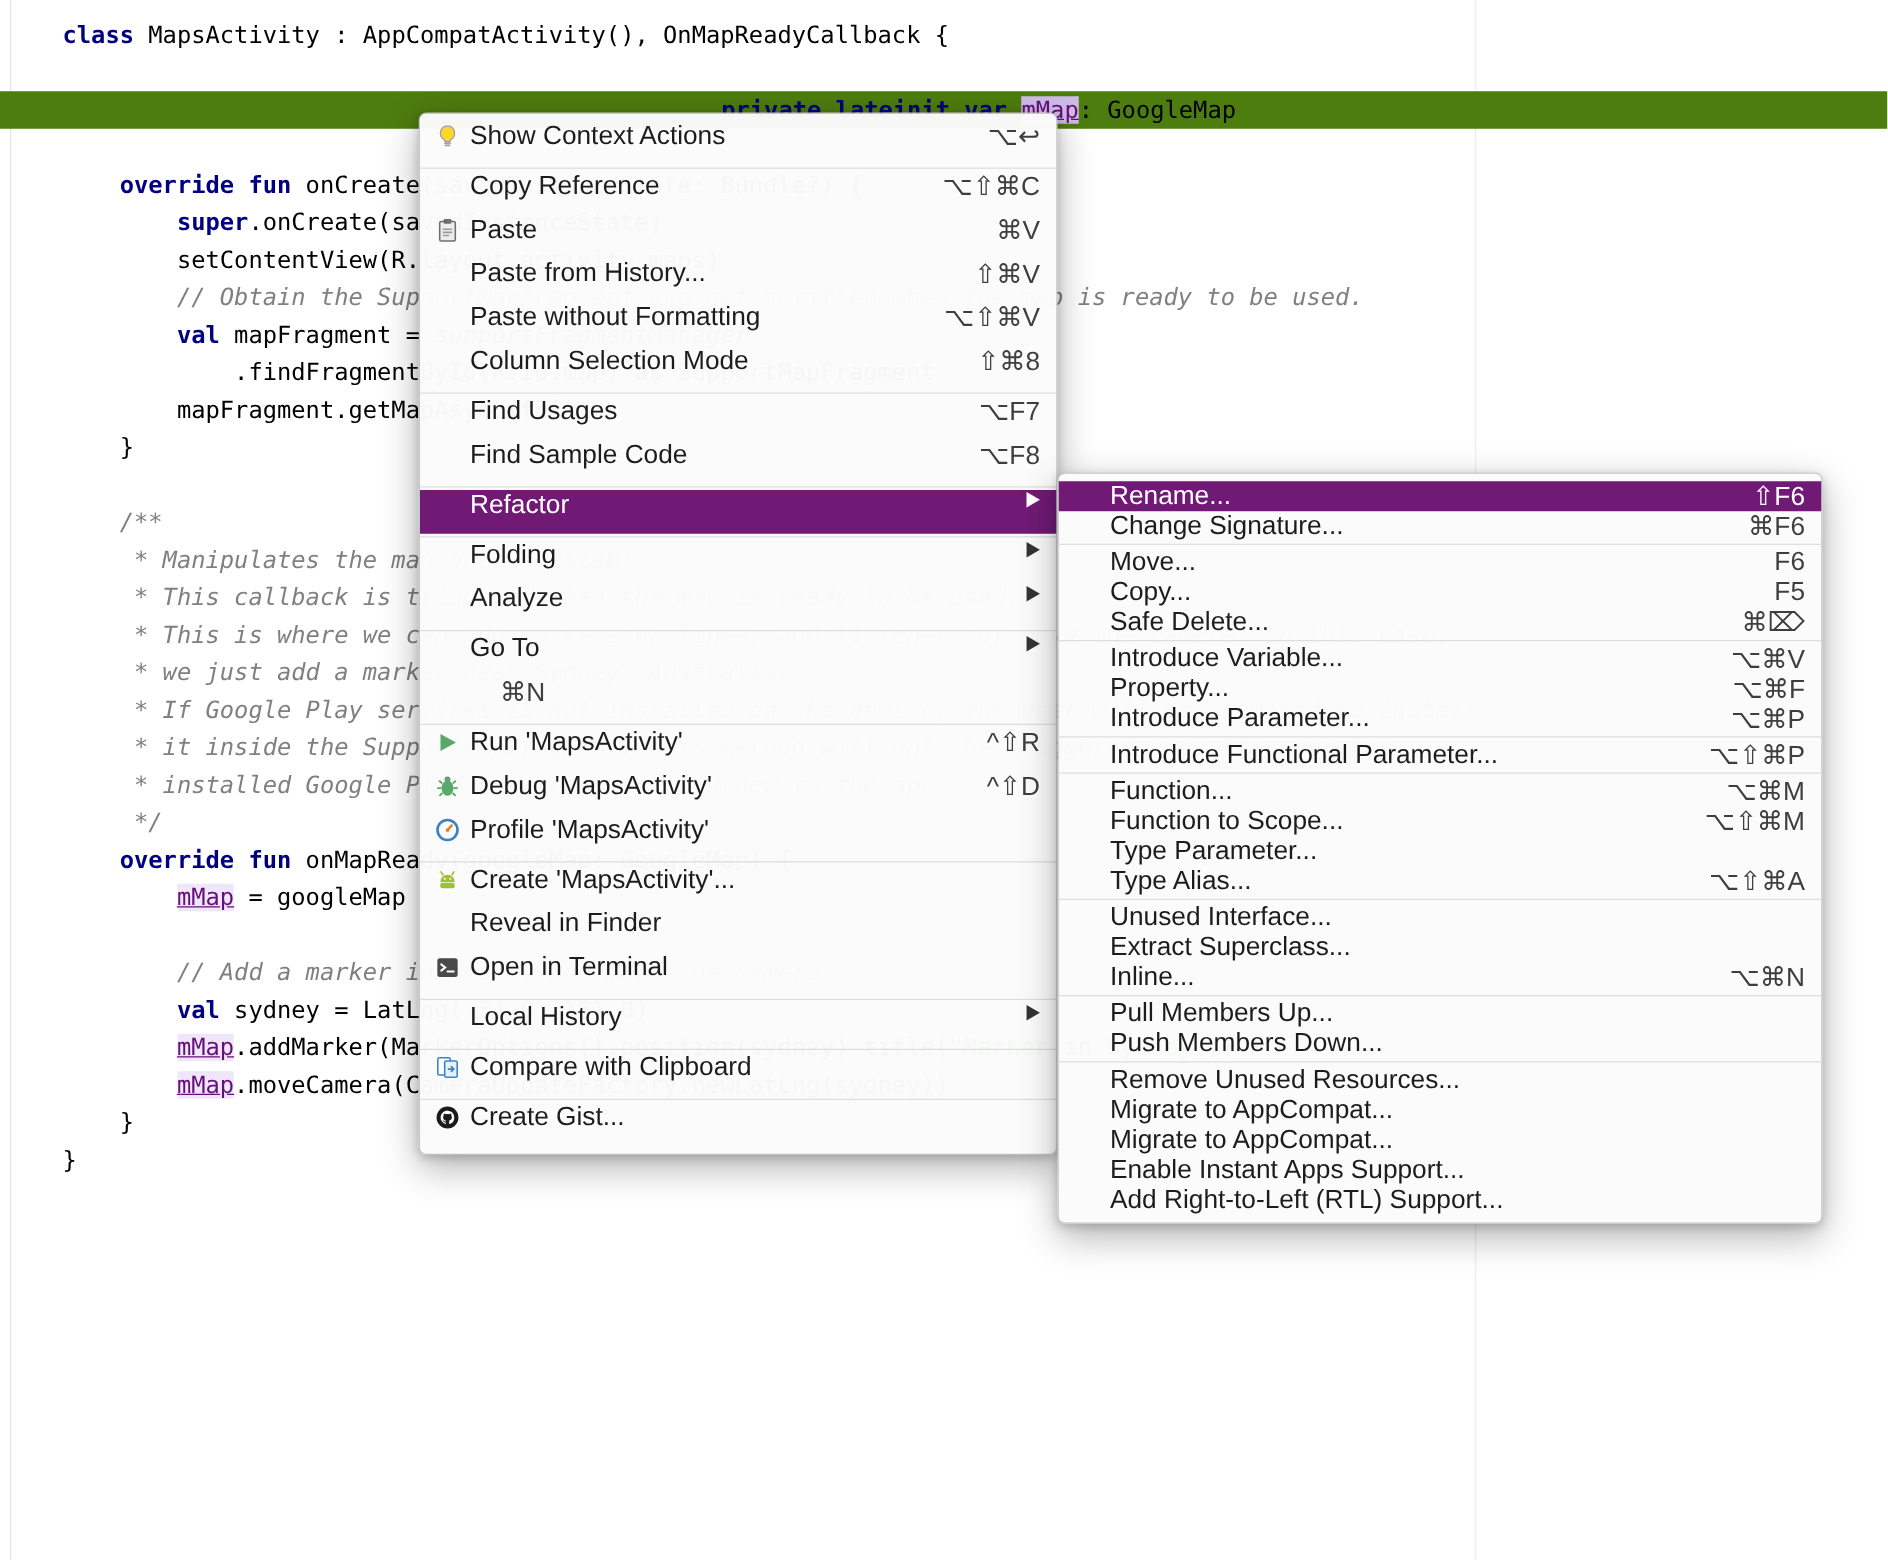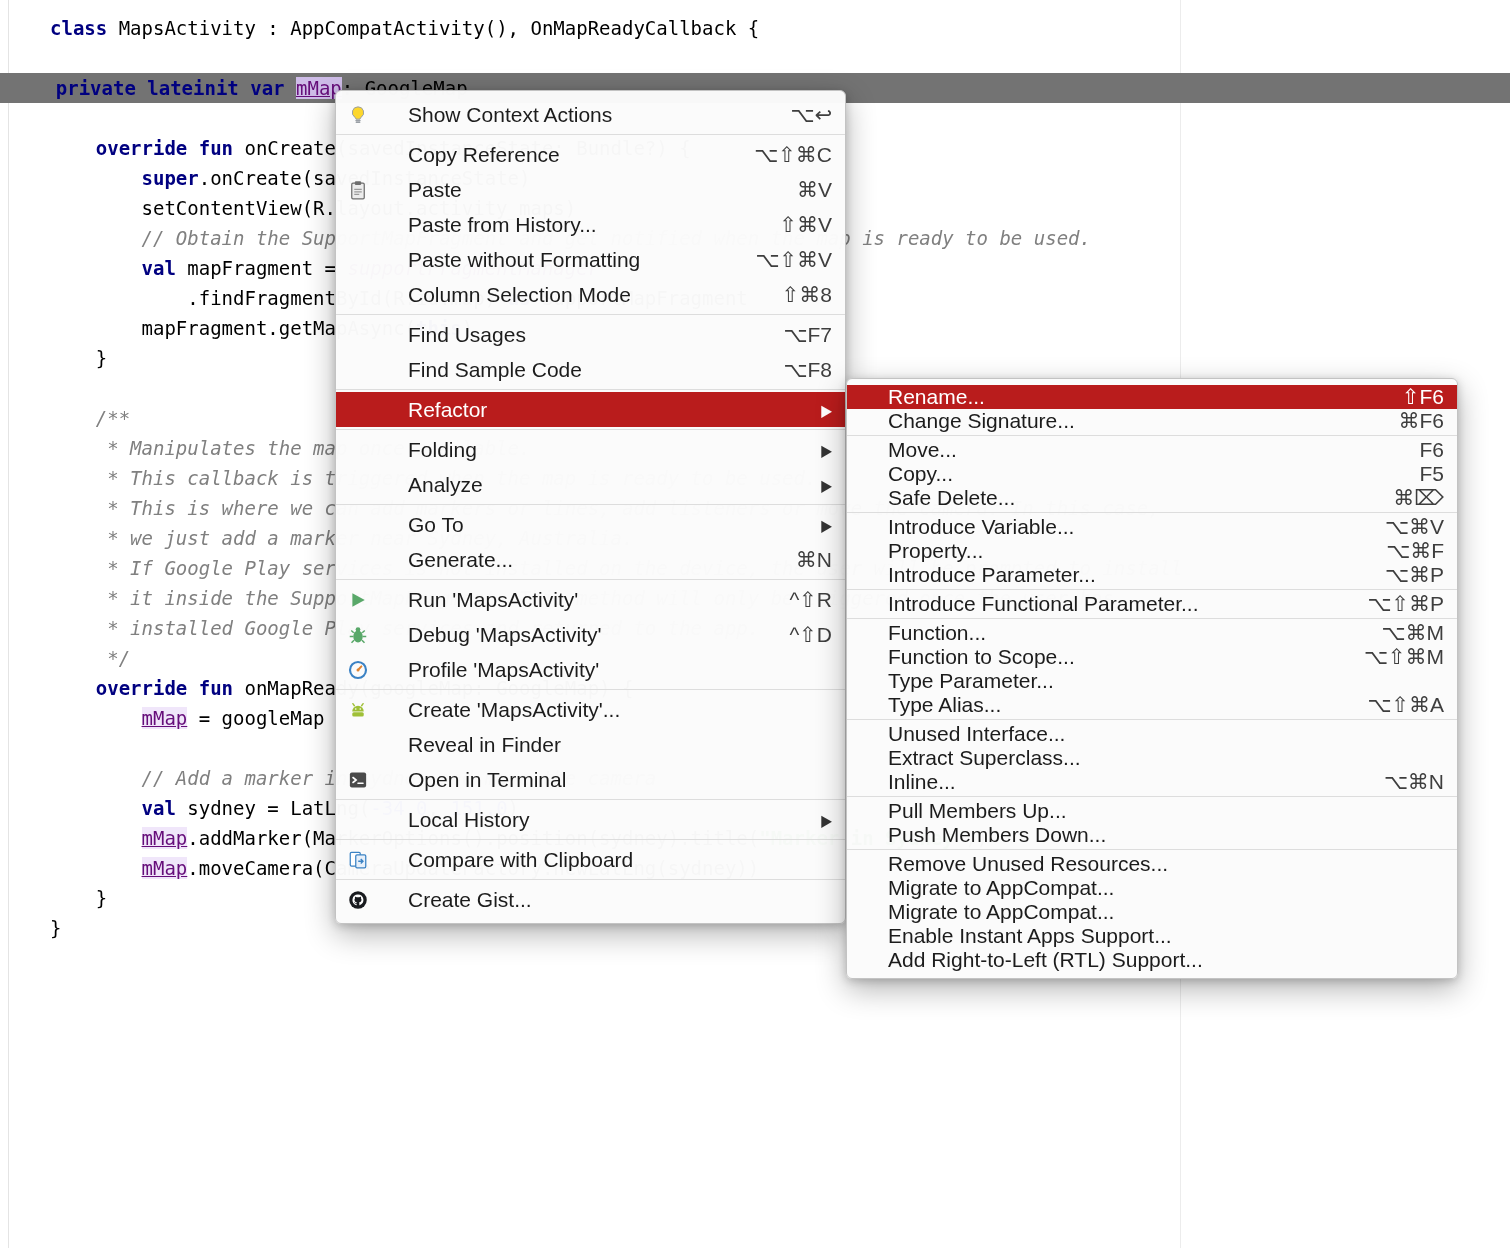--- a/index.html
+++ b/index.html
@@ -12,43 +12,43 @@
   .editor { position:absolute; inset:0; background:#ffffff; }
   .guide-v { position:absolute; top:0; bottom:0; width:1px; background:#e4e4e4; }
   #guide-left { left:8px; }
   #guide-margin { left:1180px; background:#ececec; }
   #code {
     position:absolute; left:10px; right:0; top:13px;
     font-family:"DejaVu Sans Mono","Liberation Mono",monospace;
     font-size:19px; line-height:30px; white-space:pre; color:#000;
   }
   .code-line { height:30px;padding-left:40px; }
-  .code-line.current { margin-left:-10px; padding-left:10px; background:#737373; }
+  .code-line.current { margin-left:-10px; padding-left:10px; background:#4d7c0f;text-align:center; }
   .tok-p   { color:#000000; }
   .tok-kw  { color:#000080; font-weight:bold; }
   .tok-cm  { color:#808080; font-style:italic; }
   .tok-fldh   { color:#660e7a; text-decoration:underline; background:#f0e6fa; }
   .tok-fldsel { color:#660e7a; text-decoration:underline; background:#cebce8; }
   .tok-prop { color:#660e7a; font-style:italic; }
   .tok-str { color:#008000; font-weight:bold; }
   .tok-num { color:#0000ff; }
   
   .menu {
     position:absolute; background:rgba(251,251,251,0.98);
     border:1px solid #c3c3c3; border-radius:6px; padding:6px 0;
     box-shadow:0 10px 30px rgba(0,0,0,0.30), 0 2px 8px rgba(0,0,0,0.18);
   }
   #main-menu { left:335px; top:90px;  width:511px; z-index:10; }
   #sub-menu  { left:846px; top:378px; width:612px; z-index:20; }
   .menu-item {
-    display:flex; align-items:center; height:35px;
-    padding:0 13px 0 10px; font-size:21px; color:#1c1c1c; white-space:nowrap;gap:32px;
+    display:flex; height:35px;
+    padding:0 13px 0 10px; font-size:21px; color:#1c1c1c; white-space:nowrap;
   }
   #sub-menu .menu-item { height:24px; padding-left:41px; }
-  .menu-item.selected { background:#b91c1c; color:#ffffff; }
+  .menu-item.selected { background:#701a75; color:#ffffff; }
   .mi-icon { flex:0 0 24px; width:24px; height:24px; margin-right:6px;
              display:flex; align-items:center; justify-content:center; }
   .mi-label { flex:1 1 auto; }
   .mi-shortcut { margin-left:24px; color:#3e3e3e; }
   .mi-arrow { margin-left:24px; font-size:14px; color:#333; transform:scaleY(1.15); }
   .menu-item.selected .mi-shortcut, .menu-item.selected .mi-arrow { color:#ffffff; }
   .menu-sep { height:1px; margin:2px 0; background:#dddddd; }
 </style>
 </head>
 <body>
@@ -131,21 +131,20 @@
       <span class="mi-arrow">▶</span>
     </div>
     <div class="menu-sep"></div>
     <div class="menu-item">
       <span class="mi-icon"></span>
       <span class="mi-label">Go To</span>
       <span class="mi-arrow">▶</span>
     </div>
     <div class="menu-item">
       <span class="mi-icon"></span>
-      <span class="mi-label">Generate...</span>
       <span class="mi-shortcut">⌘N</span>
     </div>
     <div class="menu-sep"></div>
     <div class="menu-item">
       <span class="mi-icon">
         <svg viewBox="0 0 16 16" width="18" height="18">
           <path d="M3 2l11 6-11 6z" fill="#59a869"></path>
         </svg>
       </span>
       <span class="mi-label">Run 'MapsActivity'</span>

